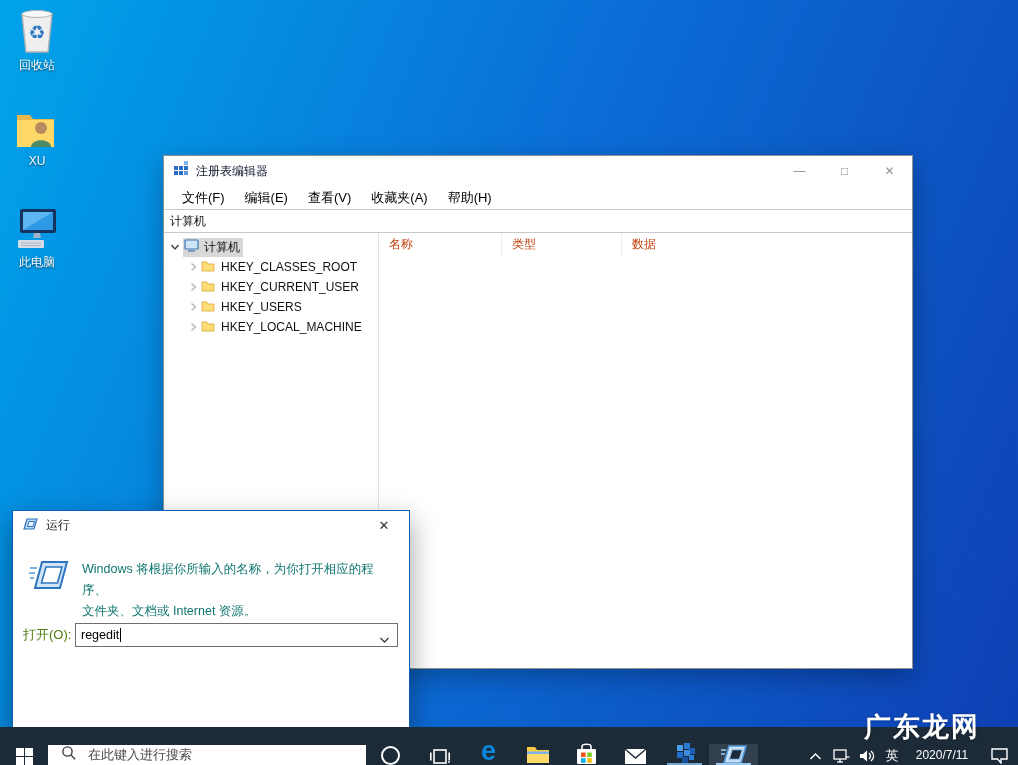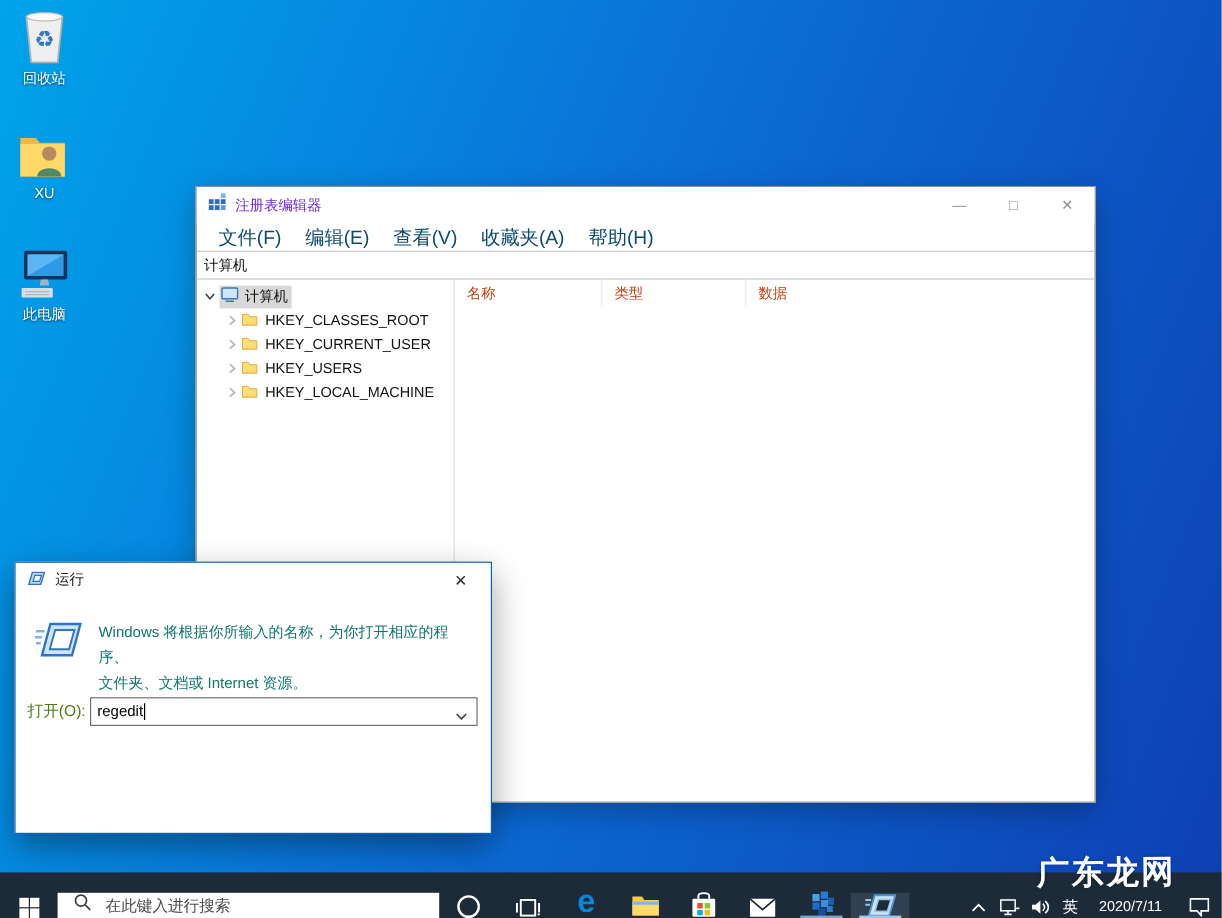--- a/index.html
+++ b/index.html
@@ -10,44 +10,44 @@
 
   
   .dicon{position:absolute;width:64px;text-align:center;cursor:default}
   .dicon .glyph{height:48px;display:flex;align-items:flex-end;justify-content:center}
   .dicon .lbl{margin-top:3px;font-size:12px;color:#fff;text-shadow:0 1px 2px rgba(0,0,0,.65)}
 
   
   .reg{position:absolute;left:163px;top:155px;width:748px;height:512px;background:#fff;
        border:1px solid #919191;box-shadow:0 8px 24px rgba(0,0,0,.28)}
   .reg-title{height:30px;display:flex;align-items:center;padding-left:9px;background:#fff}
-  .reg-title .txt{font-size:12px;color:#6d28d9;margin-left:7px}
+  .reg-title .txt{font-size:12px;color:#0f172a;margin-left:7px}
   .wctl{margin-left:auto;display:flex;height:100%}
   .wctl span{width:45px;display:flex;align-items:center;justify-content:center;
        color:#8f8f8f;font-size:12px}
-  .reg-menu{height:23px;display:flex;align-items:flex-end;padding-left:8px;font-size:16px;color:#0c4a6e}
+  .reg-menu{height:23px;display:flex;align-items:center;padding-left:8px;font-size:13px;color:#000000}
   .reg-menu span{padding:0 10px}
   .reg-addr{height:22px;border-top:1px solid #c9c9c9;border-bottom:1px solid #c9c9c9;
        display:flex;align-items:center;padding-left:6px;font-size:12px;color:#111}
   .reg-body{display:flex;height:435px}
   .tree{width:215px;border-right:1px solid #e2e2e2;padding-top:4px;box-sizing:border-box}
   .trow{height:20px;display:flex;align-items:center;font-size:12px;color:#111;white-space:nowrap}
   .trow .chev{width:12px;display:flex;justify-content:center;margin:0 2px 0 0}
   .trow.root{padding-left:5px}
   .trow.child{padding-left:23px}
   .sel{display:flex;align-items:center;background:#d8d8d8;padding:1px 3px 1px 1px}
   .sel .name{margin-left:5px}
   .trow.child .name{margin-left:6px}
   .list{flex:1;display:flex;flex-direction:column}
   .lhead{height:23px;display:flex;font-size:12px;color:#c2410c}
   .lhead .hc{display:flex;align-items:center;padding-left:10px;border-right:1px solid #ececec;box-sizing:border-box}
   .hc.c1{width:123px}.hc.c2{width:120px}.hc.c3{flex:1;border-right:none}
 
   
-  .run{position:absolute;left:12px;top:468px;width:396px;height:225px;background:#fff;
+  .run{position:absolute;left:12px;top:510px;width:396px;height:225px;background:#fff;
        border:1px solid #0b63b5;box-shadow:0 10px 26px rgba(0,0,0,.38);z-index:30}
   .run-title{height:28px;display:flex;align-items:center;padding:0 8px 0 10px;font-size:12px;color:#1b1b1b}
   .run-title .txt{margin-left:8px}
   .run-close{margin-left:auto;width:34px;height:100%;display:flex;align-items:center;
        justify-content:center;color:#333;font-size:13px}
   .run-desc{position:absolute;left:16px;top:48px;display:flex}
   .run-desc .dtext{margin-left:13px;font-size:12.5px;color:#0f766e;line-height:21px;width:312px}
   .open-row{position:absolute;left:10px;top:112px;display:flex;align-items:center}
   .open-lbl{font-size:13px;color:#4d7c0f;width:52px}
   .combo{width:316px;height:22px;border:1px solid #707070;background:#fff;display:flex;

